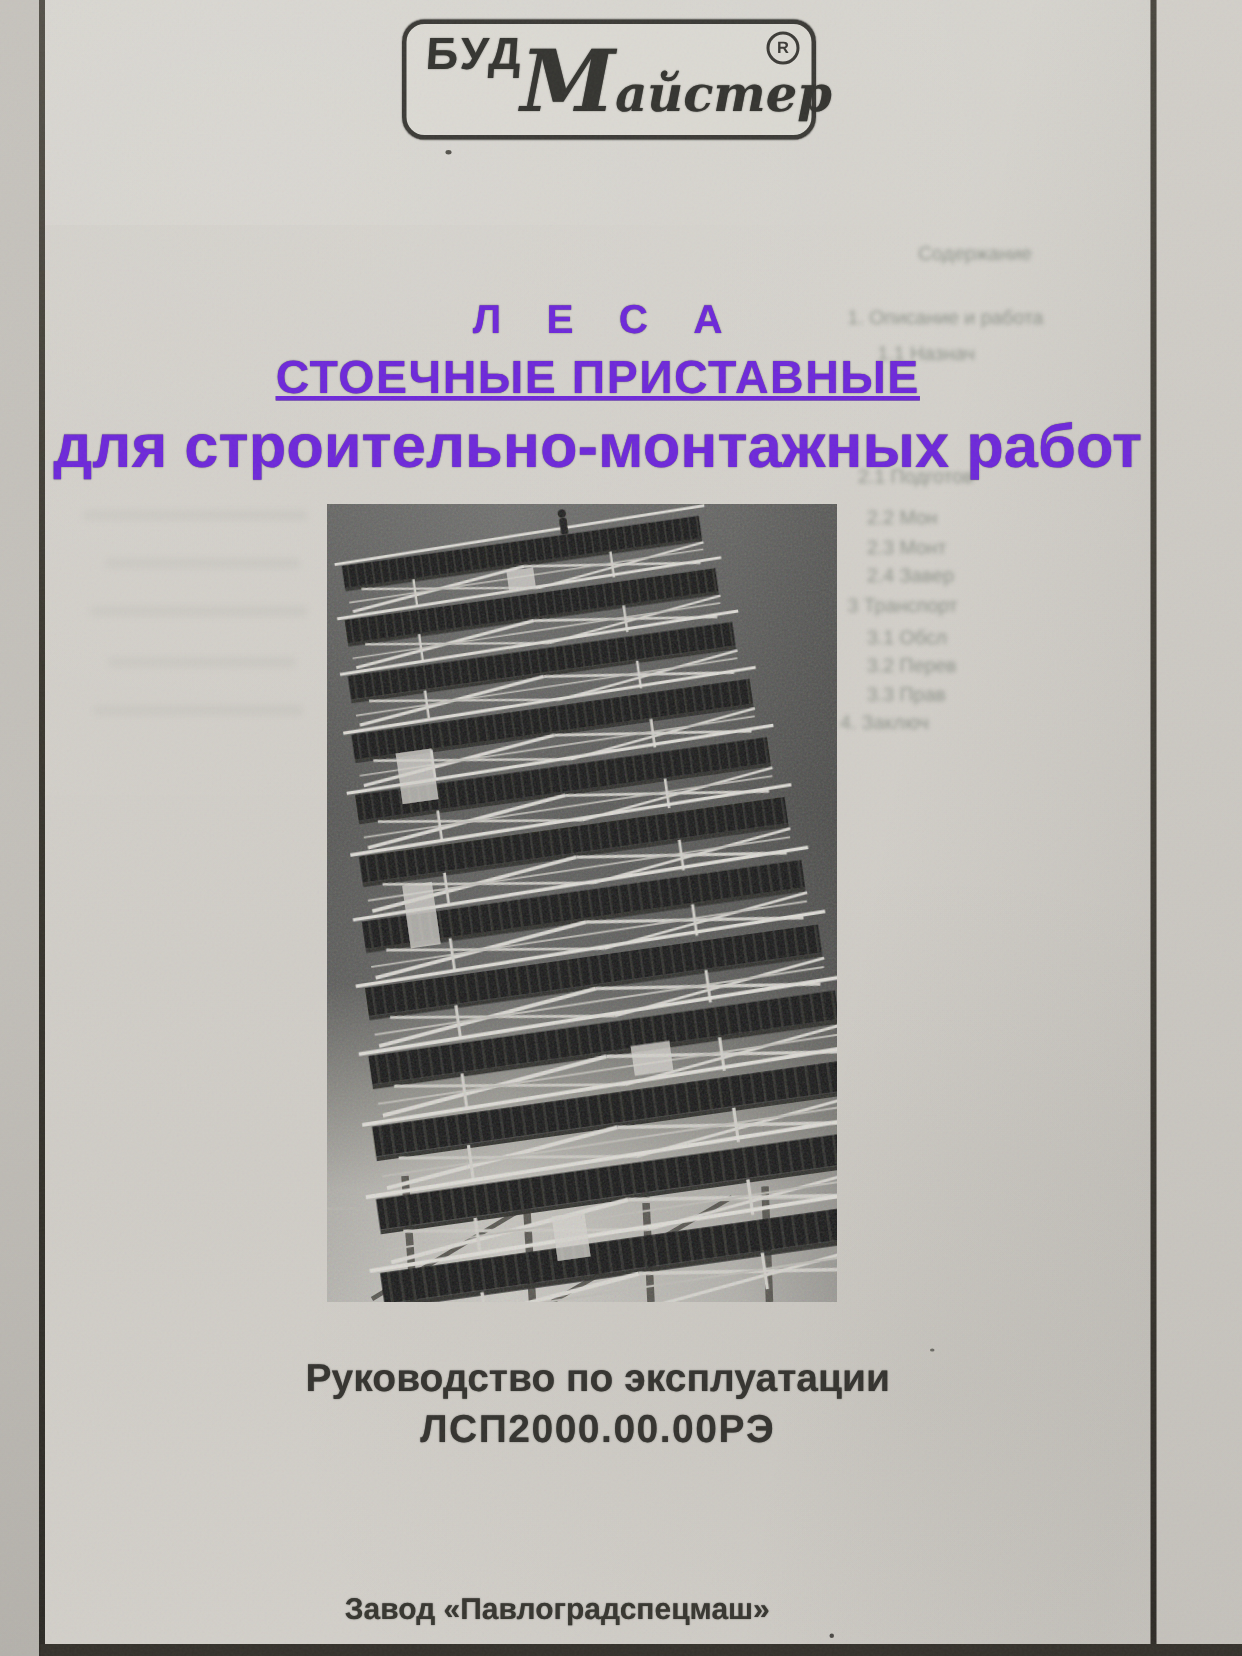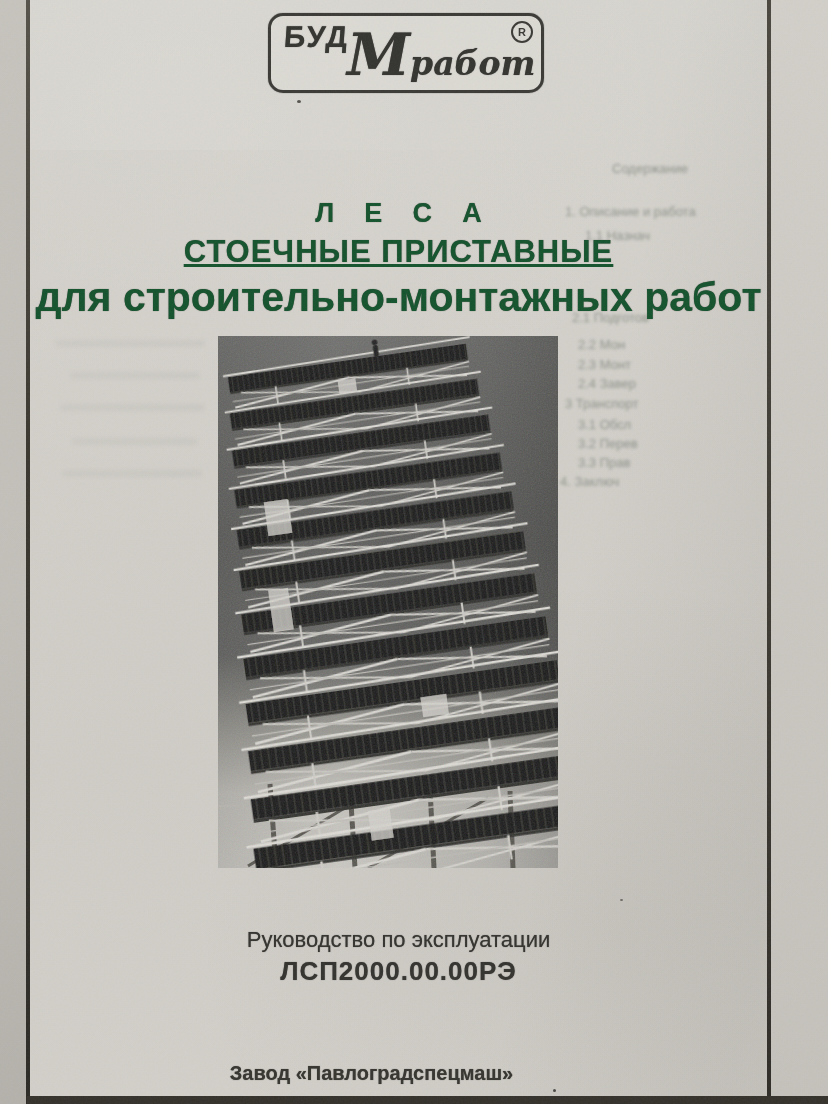--- a/index.html
+++ b/index.html
@@ -31,37 +31,37 @@
     text-shadow:0 0 1px rgba(40,40,36,0.7);}
   .brand-main{left:76px;top:-4px;display:inline-flex;align-items:baseline;
     font-family:"DejaVu Serif",serif;font-weight:bold;font-style:italic;color:#343430;
     text-shadow:0 0 1px rgba(40,40,36,0.7);}
   .brand-main .initial{font-size:57px;line-height:86px;}
   .brand-main .rest{font-size:33px;letter-spacing:0px;}
   .reg-mark{right:8px;top:5px;width:18px;height:18px;border:2px solid #3b3a36;
     border-radius:50%;font-size:11px;font-weight:bold;color:#3b3a36;text-align:center;
     line-height:18px;}
   
-  .title-wrap{left:30px;top:198px;width:737px;text-align:center;color:#14532d;}
+  .title-wrap{left:30px;top:198px;width:737px;text-align:center;color:#6d28d9;}
   .t1{font-size:27px;font-weight:bold;letter-spacing:0.42em;text-indent:0.42em;
       text-shadow:0 0 1px rgba(44,44,40,0.75);}
   .t2{font-size:31px;font-weight:bold;margin-top:5px;letter-spacing:1px;
       text-shadow:0 0 1px rgba(44,44,40,0.75);text-decoration:underline;}
   .t3{font-size:41px;font-weight:bold;margin-top:4px;
       text-shadow:0 0 1px rgba(44,44,40,0.75);}
   
   .bleed{color:rgba(98,108,99,0.60);font-size:13px;filter:blur(1.4px);white-space:nowrap;}
   .bleed-bar{background:rgba(115,122,114,0.14);filter:blur(2px);height:7px;border-radius:3px;}
   .bleed-wash{left:30px;top:150px;width:737px;height:380px;
     background:linear-gradient(90deg,rgba(210,207,201,0.55) 0%,rgba(210,207,201,0.25) 55%,rgba(210,207,201,0) 80%);}
   
   .photo{left:218px;top:336px;width:340px;height:532px;}
   
   .manual-wrap{left:30px;top:903px;width:737px;text-align:center;color:#34332f;}
-  .m1{font-size:22px;font-weight:normal;text-shadow:0 0 1px rgba(44,44,40,0.7);margin-top:24px;}
+  .m1{font-size:26px;font-weight:bold;text-shadow:0 0 1px rgba(44,44,40,0.7);}
   .m2{font-size:26px;font-weight:bold;margin-top:3px;letter-spacing:1px;
       text-shadow:0 0 1px rgba(44,44,40,0.7);}
   
   .footer-wrap{left:30px;top:1062px;width:683px;text-align:center;color:#36352f;}
   .f1{font-size:20px;font-weight:bold;text-shadow:0 0 1px rgba(44,44,40,0.7);}
   .speck{border-radius:50%;}
   .grain{left:0;top:0;width:828px;height:1104px;opacity:0.055;pointer-events:none;}
 </style>
 </head>
 <body>
@@ -94,21 +94,21 @@
     <div class="abs bleed-bar" style="left:60px;top:404px;width:145px"></div>
     <div class="abs bleed-bar" style="left:72px;top:438px;width:125px"></div>
     <div class="abs bleed-bar" style="left:62px;top:470px;width:140px"></div>
   </div>
   <div class="abs bleed-wash"></div>
 
   <div class="abs logo-box">
     <span class="abs brand-top">БУД</span>
     <span class="abs brand-main">
       <span class="initial">М</span>
-        <span class="rest">работ</span>
+        <span class="rest">айстер</span>
     </span>
     <span class="abs reg-mark">R</span>
   </div>
 
   <div class="abs title-wrap">
     <div class="t1">Л Е С А</div>
     <div class="t2">СТОЕЧНЫЕ ПРИСТАВНЫЕ</div>
     <div class="t3">для строительно-монтажных работ</div>
   </div>
 

